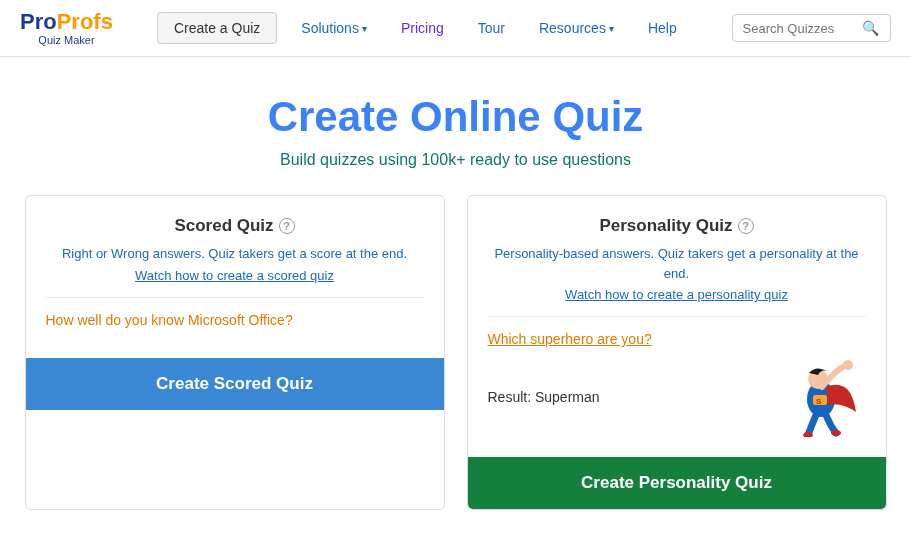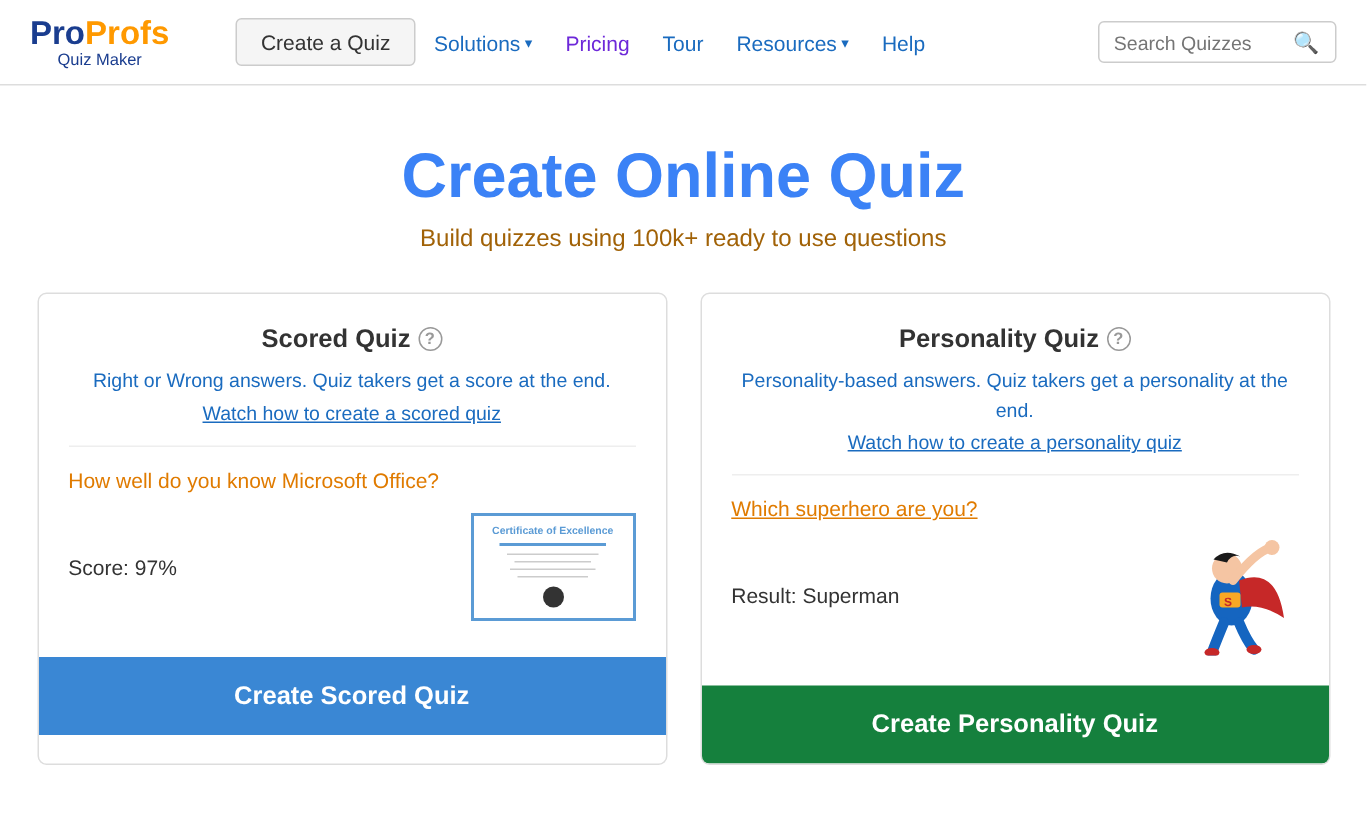--- a/index.html
+++ b/index.html
@@ -8,21 +8,21 @@
 </head>
 <body>
 
 <header style="display:flex; align-items:center; padding:10px 20px; border-bottom:1px solid #ddd; background:#fff;">
   <div style="margin-right:28px; cursor:pointer;">
     <div style="font-size:22px; font-weight:bold; line-height:1.1;">
       <span style="color:#1a3d8f;">Pro</span><span style="color:#f90;">Profs</span>
     </div>
     <div style="font-size:11px; color:#1a3d8f; text-align:center;">Quiz Maker</div>
   </div>
-  <nav style="display:flex; align-items:flex-end; gap:2px; flex:1;padding-left:16px;">
+  <nav style="display:flex; align-items:center; gap:14px; flex:1;padding-left:16px;">
     <button style="background:#f5f5f5; border:1px solid #ccc; border-radius:4px; padding:7px 16px; font-size:14px; color:#333; cursor:pointer;">Create a Quiz</button>
     <button style="padding:7px 10px; font-size:14px; color:#1a6bbf; background:none; border:none; cursor:pointer; display:flex; align-items:center; gap:3px;">
         <span>Solutions</span>
         <span style="font-size:10px;">▾</span>
       </button>
     <button style="padding:7px 10px; font-size:14px; color:#6d28d9; background:none; border:none; cursor:pointer;">Pricing</button>
     <button style="padding:7px 10px; font-size:14px; color:#1a6bbf; background:none; border:none; cursor:pointer;">Tour</button>
     <button style="padding:7px 10px; font-size:14px; color:#1a6bbf; background:none; border:none; cursor:pointer; display:flex; align-items:center; gap:3px;">
         <span>Resources</span>
         <span style="font-size:10px;">▾</span>
@@ -30,47 +30,35 @@
     <button style="padding:7px 10px; font-size:14px; color:#1a6bbf; background:none; border:none; cursor:pointer;">Help</button>
   </nav>
   <div style="display:flex; border:1px solid #ccc; border-radius:4px; padding:5px 10px; margin-left:auto;">
     <input type="text" style="border: none; outline: none; font-size: 13px; color: rgb(153, 153, 153); width: 120px;" placeholder="Search Quizzes">
     <span style="color:#555; font-size:14px;">🔍</span>
   </div>
 </header>
 
 <section style="text-align:center; padding:36px 20px 16px;">
   <h1 style="font-size:42px; color:#3b82f6; font-weight:bold; margin-bottom:10px;">Create Online Quiz</h1>
-  <p style="font-size:16px; color:#a16207;">Build quizzes using 100k+ ready to use questions</p>
+  <p style="font-size:16px; color:#0f766e;">Build quizzes using 100k+ ready to use questions</p>
 </section>
 
 <section style="display:flex; justify-content:center; gap:22px; padding:10px 24px 0;">
 
   <div style="border:1px solid #ddd; border-radius:6px; width:420px; overflow:hidden;">
     <div style="padding:20px;">
       <div style="font-size:17px; font-weight:bold; color:#333; text-align:center; margin-bottom:8px; display:flex; align-items:center; justify-content:center; gap:5px;">
         <span>Scored Quiz</span>
         <span style="display:inline-block; width:16px; height:16px; border-radius:50%; border:1px solid #999; font-size:11px; color:#999; text-align:center; line-height:14px; cursor:pointer;">?</span>
       </div>
       <p style="font-size:13px; color:#1a6bbf; text-align:center; line-height:1.5;">Right or Wrong answers. Quiz takers get a score at the end.</p>
       <a style="font-size:13px; color:#1a6bbf; text-align:center; text-decoration:underline; cursor:pointer; display:block; margin-top:4px;">Watch how to create a scored quiz</a>
       <hr style="border:none; border-top:1px solid #eee; margin:14px 0;">
       <p style="font-size:14px; color:#e07b00; margin-bottom:10px;">How well do you know Microsoft Office?</p>
-      <div style="display:flex; align-items:center; justify-content:space-between; min-height:80px;">
-        <span style="font-size:14px; color:#333;">Score: 97%</span>
-        <div style="width:110px; height:72px; border:2px solid #5b9bd5; padding:6px; display:flex; flex-direction:column; align-items:center; justify-content:center; gap:2px; background:#fff;">
-          <div style="font-size:7px; color:#5b9bd5; font-weight:bold; text-align:center;">Certificate of Excellence</div>
-          <div style="width:75%; height:2px; background:#5b9bd5; margin:2px 0;"></div>
-          <div style="width:65%; height:1px; background:#ccc; margin:1px 0;"></div>
-          <div style="width:55%; height:1px; background:#ccc; margin:1px 0;"></div>
-          <div style="width:60%; height:1px; background:#ccc; margin:1px 0;"></div>
-          <div style="width:50%; height:1px; background:#ccc; margin:1px 0;"></div>
-          <div style="width:14px; height:14px; border-radius:50%; background:#333; margin-top:3px;"></div>
-        </div>
-      </div>
     </div>
     <button style="display:block; width:100%; background:#3a87d4; color:#fff; border:none; padding:16px; font-size:17px; font-weight:bold; cursor:pointer; text-align:center;">Create Scored Quiz</button>
   </div>
 
   <div style="border:1px solid #ddd; border-radius:6px; width:420px; overflow:hidden;">
     <div style="padding:20px;">
       <div style="font-size:17px; font-weight:bold; color:#333; text-align:center; margin-bottom:8px; display:flex; align-items:center; justify-content:center; gap:5px;">
         <span>Personality Quiz</span>
         <span style="display:inline-block; width:16px; height:16px; border-radius:50%; border:1px solid #999; font-size:11px; color:#999; text-align:center; line-height:14px; cursor:pointer;">?</span>
       </div>

